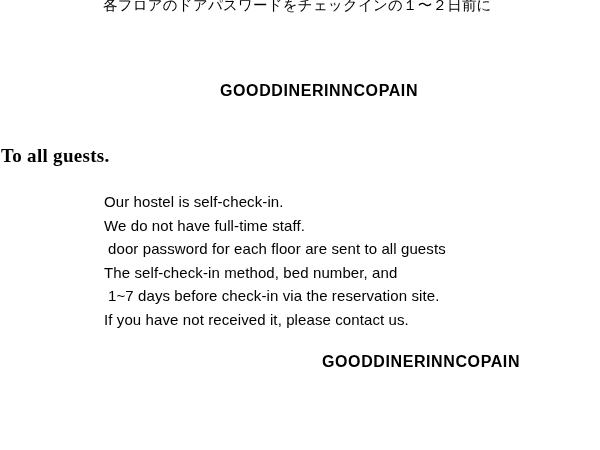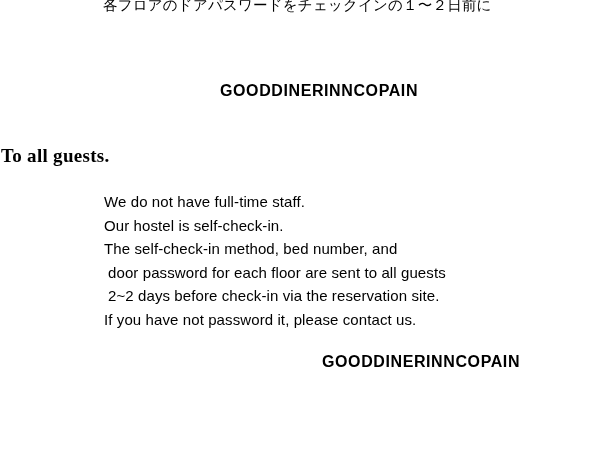--- a/index.html
+++ b/index.html
@@ -88,23 +88,23 @@
 
   <div class="jp-block">
     <div class="jp-line">各フロアのドアパスワードをチェックインの１〜２日前に</div>
   </div>
 
   <div class="jp-sign">GOODDINERINNCOPAIN</div>
 
   <div class="en-title">To all guests.</div>
 
   <div class="en-block">
+    <div class="en-line">Our hostel is self-check-in.</div>
     <div class="en-line">We do not have full-time staff.</div>
-    <div class="en-line">Our hostel is self-check-in.</div>
+    <div class="en-line indent">door password for each floor are sent to all guests</div>
     <div class="en-line">The self-check-in method, bed number, and</div>
-    <div class="en-line indent">door password for each floor are sent to all guests</div>
-    <div class="en-line indent">2~2 days before check-in via the reservation site.</div>
-    <div class="en-line">If you have not password it, please contact us.</div>
+    <div class="en-line indent">1~7 days before check-in via the reservation site.</div>
+    <div class="en-line">If you have not received it, please contact us.</div>
   </div>
 
   <div class="en-sign">GOODDINERINNCOPAIN</div>
 
 </div>
 
 </body></html>

